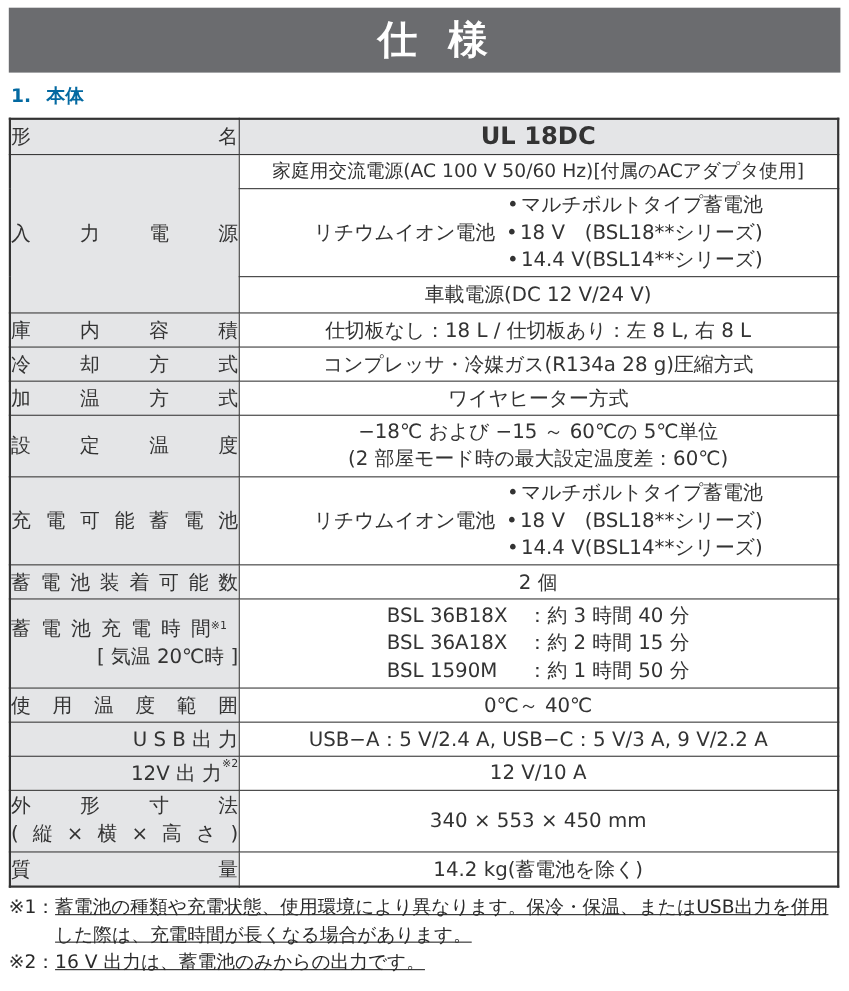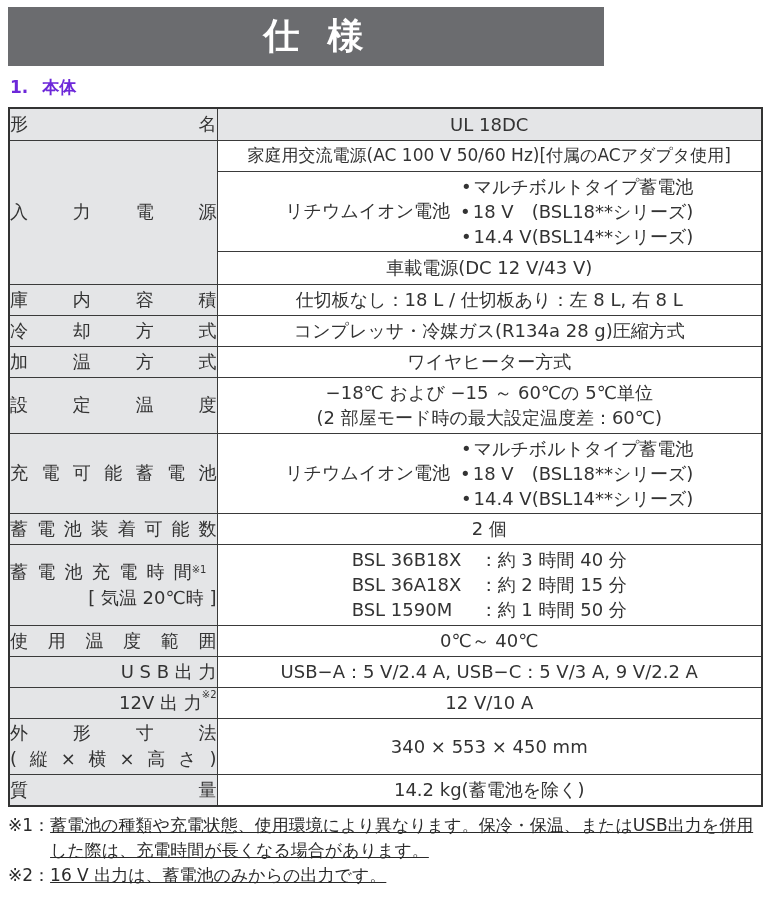--- a/index.html
+++ b/index.html
@@ -1,40 +1,40 @@
 <!DOCTYPE html>
 <html><head>
 <meta charset="utf-8">
 <style>
   * { box-sizing: border-box; margin: 0; padding: 0; }
   html, body { width: 772px; height: 901px; background: #ffffff; overflow: hidden; }
   body { font-family: "DejaVu Sans", "Liberation Sans", sans-serif; color: #2a2a2a; position: relative; }
 
   .title-bar {
-    position: absolute; left: 8px; top: 7px; width: 596px; height: 59px;
+    position: absolute; left: 8px; top: 7px; width: 756px; height: 59px;
     background: #6b6c6f; color: #ffffff;
     display: flex; align-items: center; justify-content: center;
     font-size: 36px; font-weight: bold; letter-spacing: 28px; padding-left: 43px;
   }
   .section-heading {
-    position: absolute; left: 10px; top: 76px; font-size: 17px; font-weight: bold; color: #6d28d9;
+    position: absolute; left: 10px; top: 76px; font-size: 17px; font-weight: bold; color: #0369a1;
   }
   .section-heading .num { margin-right: 14px; }
 
   table.spec {
     position: absolute; left: 8px; top: 107px; width: 755px;
     border-collapse: collapse; border: 2px solid #333;
     font-size: 18px; table-layout: fixed;
   }
   table.spec td { border: 1.5px solid #3a3a3a; padding: 0; vertical-align: middle; }
   col.c-label { width: 208px; }
   td.label { background: #e4e5e7; padding: 0 8px; color: #333; }
   td.value { background: #ffffff; text-align: center; color: #333; }
   tr.head td { background: #e4e5e7; }
-  tr.head td.value { font-weight: normal; font-size: 18px; }
+  tr.head td.value { font-weight: bold; font-size: 22px; }
 
   .spread { display: flex; justify-content: space-between; width: 100%; }
   .center-label { text-align: right; }
   .label-two { display: flex; flex-direction: column; align-items: stretch; line-height: 26px; }
 
   .battery-block { display: flex; align-items: center; justify-content: center; gap: 10px; }
   .battery-block .bl-left { white-space: nowrap; }
   .battery-block ul { list-style: none; text-align: right; line-height: 25px; }
   .battery-block li::before { content: "•"; margin-right: 2px; }
 
@@ -95,21 +95,21 @@
         <span class="bl-left">リチウムイオン電池</span>
         <ul>
           <li>マルチボルトタイプ蓄電池</li>
           <li>18 V　(BSL18**シリーズ)</li>
           <li>14.4 V(BSL14**シリーズ)</li>
         </ul>
       </div>
     </td>
   </tr>
   <tr style="height:33px">
-    <td class="value">車載電源(DC 12 V/43 V)</td>
+    <td class="value">車載電源(DC 12 V/24 V)</td>
   </tr>
 
   <tr style="height:31px">
     <td class="label">
       <div class="spread">
         <span>庫</span>
         <span>内</span>
         <span>容</span>
         <span>積</span>
       </div>

